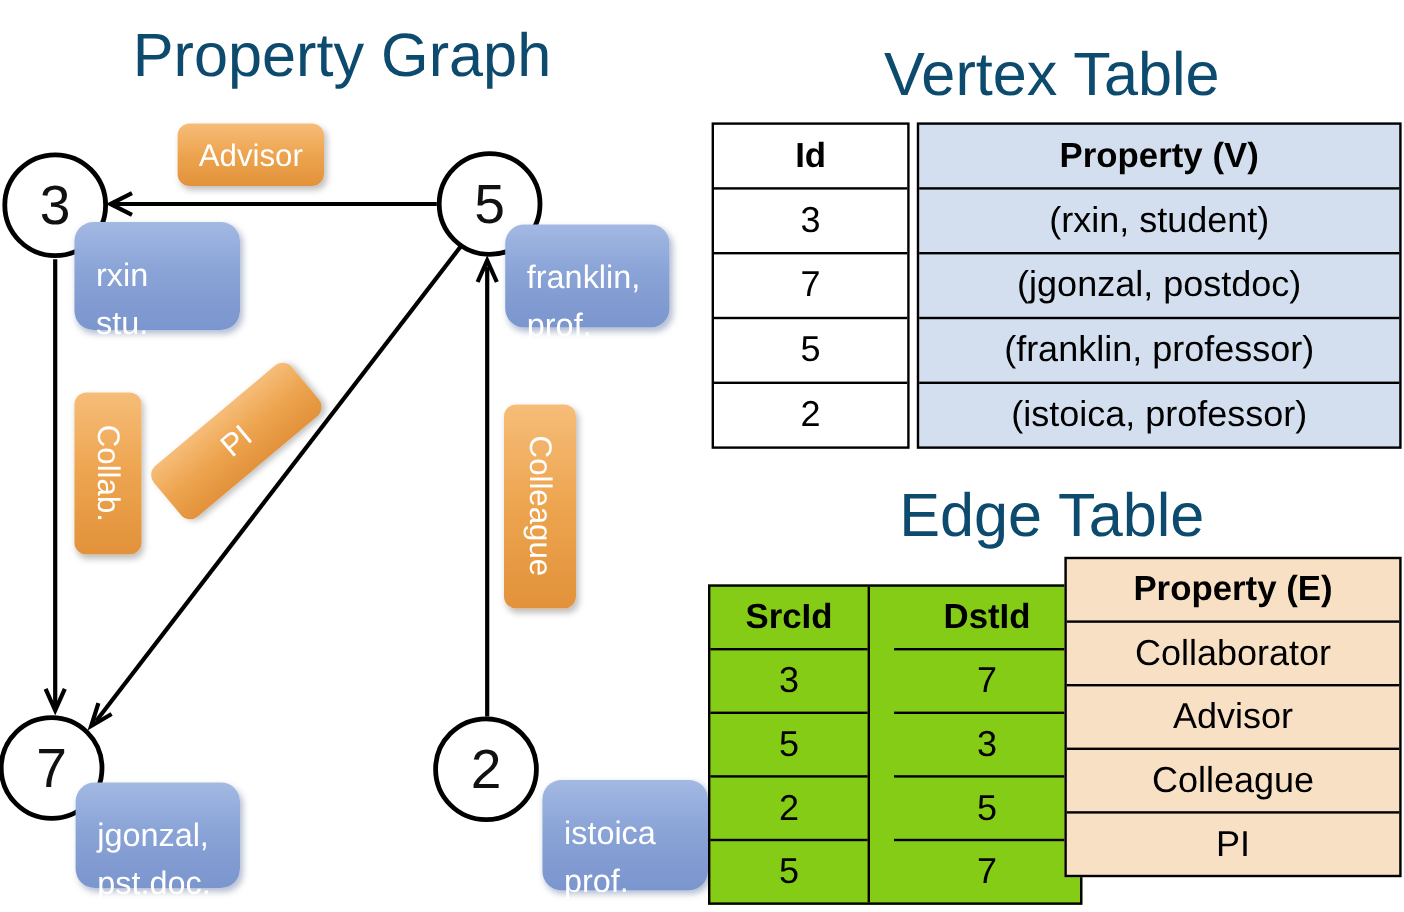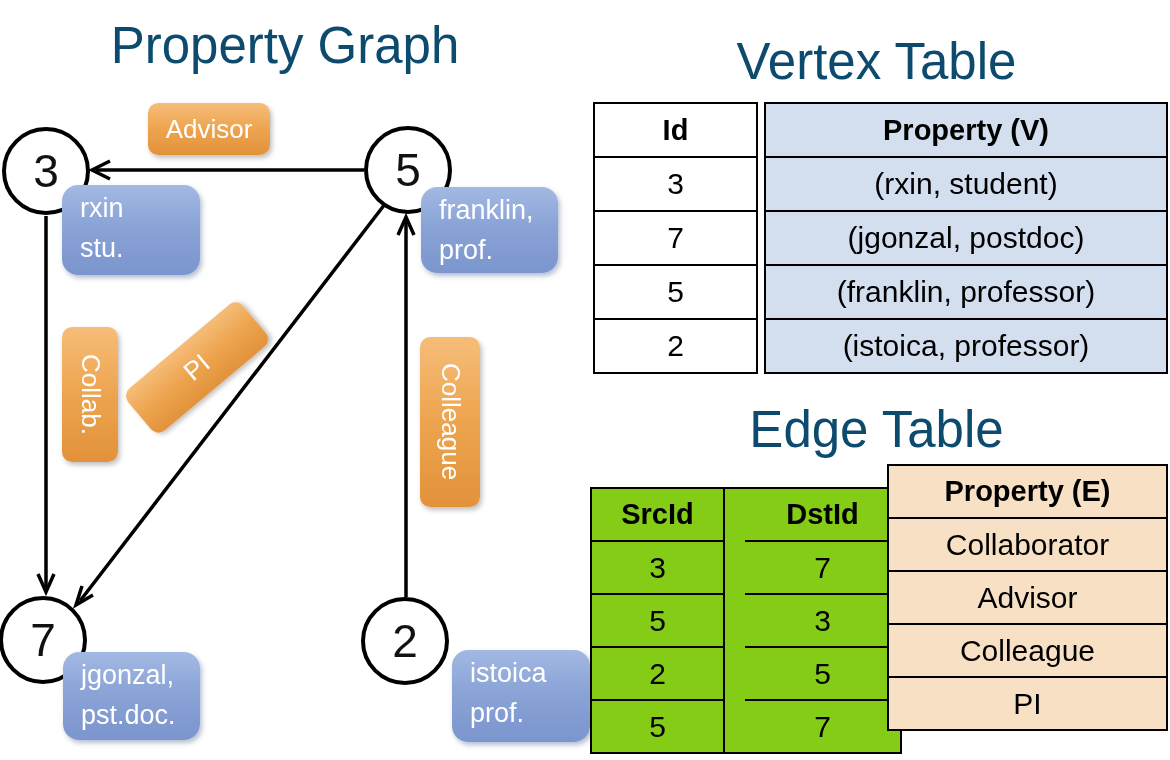--- a/index.html
+++ b/index.html
@@ -36,21 +36,21 @@
   .opill-advisor{left:148px;top:103px;width:122px;height:52px;}
   .opill-collab{left:62px;top:327px;width:56px;height:135px;}
   .opill-colleague{left:420px;top:337px;width:60px;height:170px;}
   .opill-pi{left:122px;top:340px;width:150px;height:55px;transform:rotate(-40deg);}
   .vert{writing-mode:vertical-rl;}
 
   
   .bpill{position:absolute;border-radius:16px;color:#fff;
          background:linear-gradient(180deg,#a3b9e3 0%,#8aa4d7 45%,#7b95ce 100%);
          box-shadow:2px 3px 5px rgba(90,110,150,0.45);
-         box-sizing:border-box;padding:3px 6px 0 18px;
+         box-sizing:border-box;padding:24px 6px 0 18px;
          font-size:27px;line-height:40px;}
   .bpill-rxin{left:62px;top:185px;width:138px;height:90px;}
   .bpill-franklin{left:421px;top:187px;width:137px;height:86px;}
   .bpill-jgonzal{left:63px;top:652px;width:137px;height:88px;}
   .bpill-istoica{left:420px;top:650px;width:138px;height:92px;margin-left:32px;}
   .bpill span{display:block;}
 
   
   .tcol{position:absolute;border:2.5px solid #000;background:#fff;box-sizing:border-box;}
   .cell{display:flex;align-items:center;justify-content:center;

